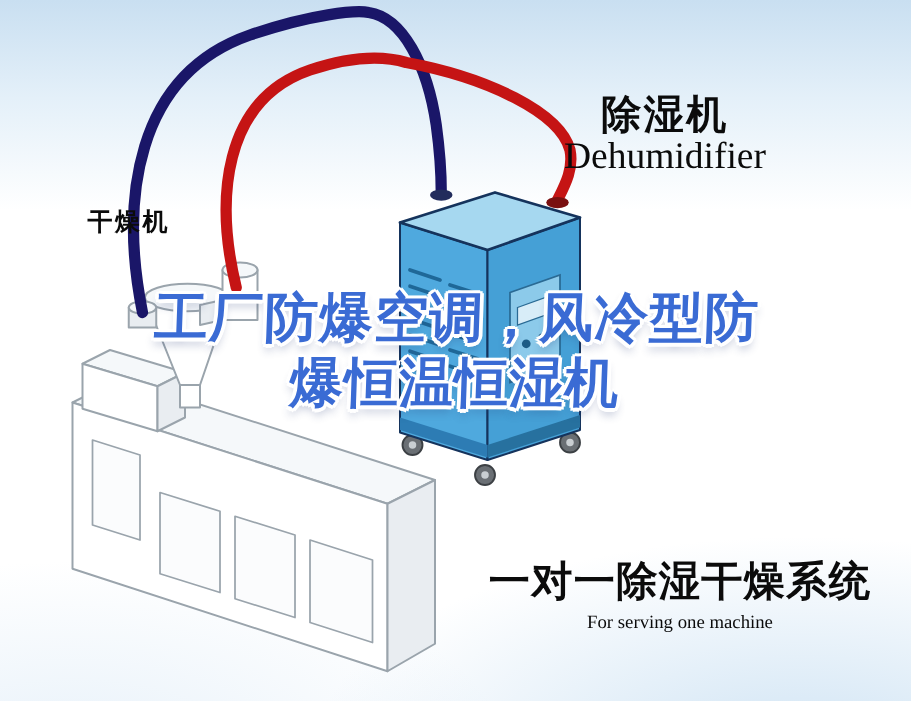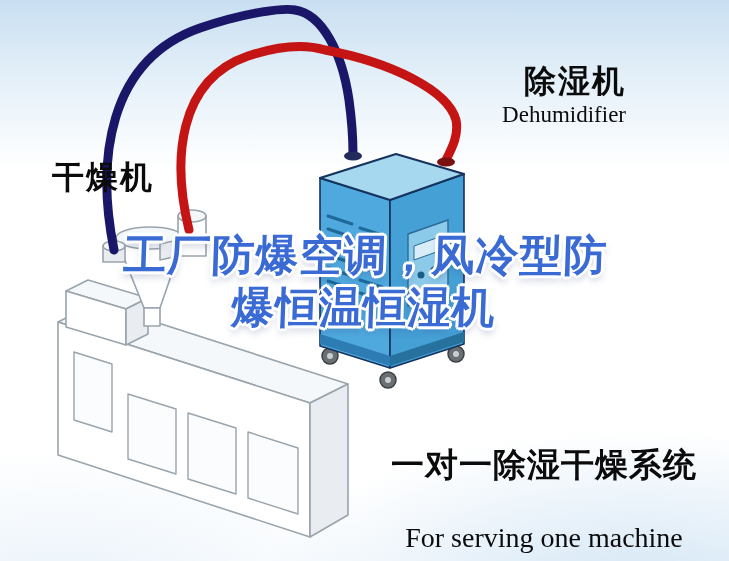--- a/index.html
+++ b/index.html
@@ -38,31 +38,31 @@
   .pipe-navy{fill:none;stroke:var(--pipe-navy,#1a1668);stroke-width:9;stroke-linecap:round;}
   .pipe-red {fill:none;stroke:var(--pipe-red,#c51414);stroke-width:9;stroke-linecap:round;}
   .collar-navy{fill:#222c5c;}
   .collar-red {fill:#7a1010;}
 
   
   .lbl{position:absolute;text-align:center;color:#0b0b0b;}
   .lbl .zh{font-weight:bold;font-family:"DejaVu Sans","Liberation Sans",sans-serif;letter-spacing:2px;}
   .lbl .en{font-family:"Liberation Serif","DejaVu Serif",serif;font-weight:normal;}
 
-  .lbl-dehumid{left:438px;top:62px;width:188px;text-align:right;}
+  .lbl-dehumid{left:438px;top:72px;width:188px;}
   .lbl-dehumid .zh{font-size:32px;line-height:38px;}
-  .lbl-dehumid .en{font-size:23px;line-height:30px;}
+  .lbl-dehumid .en{font-size:30px;line-height:30px;}
 
   .lbl-hopper{left:36px;top:160px;width:134px;}
-  .lbl-hopper .zh{font-size:32px;line-height:34px;}
+  .lbl-hopper .zh{font-size:20px;line-height:34px;}
   .lbl-hopper .en{font-size:23px;line-height:30px;}
 
   .lbl-system{left:383px;top:447px;width:322px;}
   .lbl-system .zh{font-size:33px;line-height:36px;letter-spacing:1px;}
-  .lbl-system .en{font-size:28px;line-height:30px;margin-top:40px;}
+  .lbl-system .en{font-size:15px;line-height:30px;}
 
   .main-title{
     position:absolute;left:0;top:229px;width:729px;text-align:center;
     font-family:"DejaVu Sans","Liberation Sans",sans-serif;
     font-weight:bold;font-size:43px;line-height:52px;
     color:var(--title-blue,#3a6bd4);
     transform:skewX(-2deg);
     letter-spacing:1px;
     text-shadow:
       -3px 0 0 #fff, 3px 0 0 #fff, 0 -3px 0 #fff, 0 3px 0 #fff,

